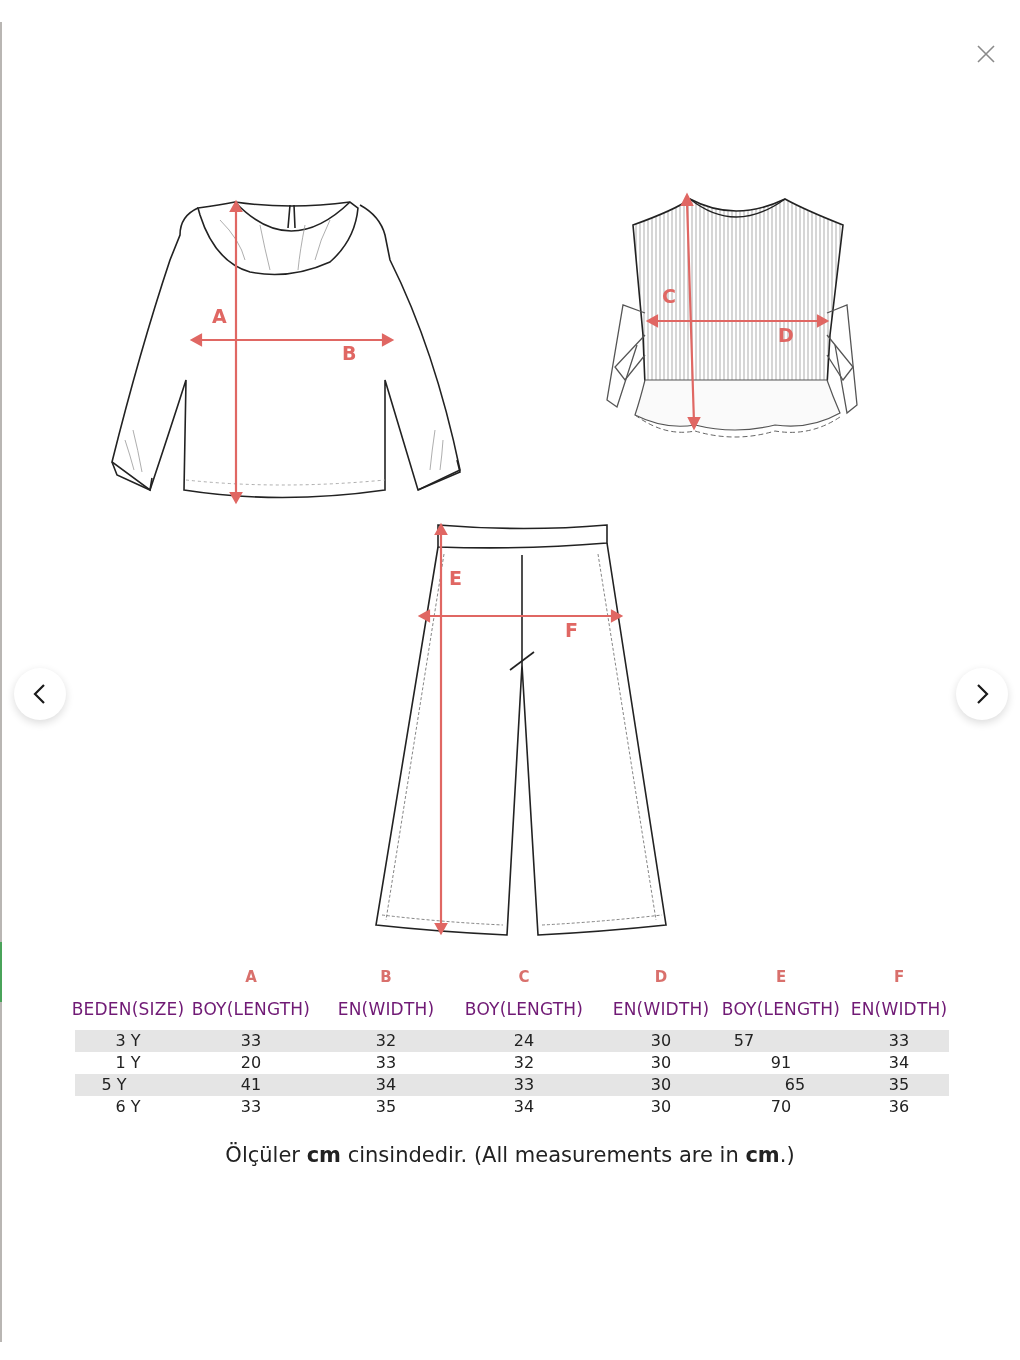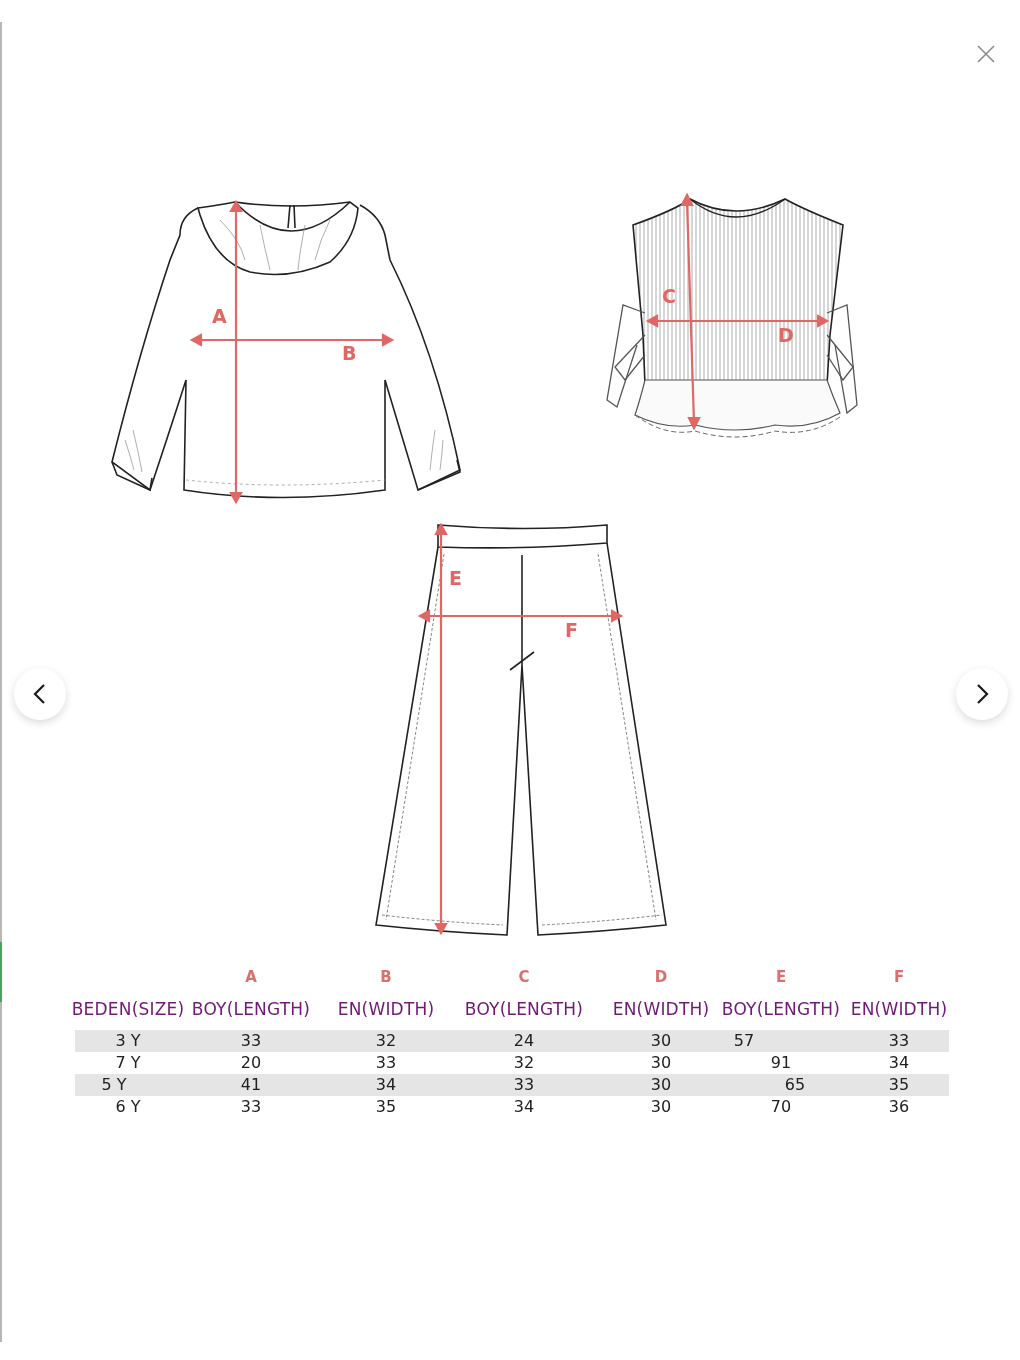--- a/index.html
+++ b/index.html
@@ -158,21 +158,21 @@
     <div class="trow shade">
       <span class="cell" style="left:53px">3 Y</span>
       <span class="cell" style="left:176px">33</span>
       <span class="cell" style="left:311px">32</span>
       <span class="cell" style="left:449px">24</span>
       <span class="cell" style="left:586px">30</span>
       <span class="cell" style="left:669px">57</span>
       <span class="cell" style="left:824px">33</span>
     </div>
     <div class="trow">
-      <span class="cell" style="left:53px">7 Y</span>
+      <span class="cell" style="left:53px">1 Y</span>
       <span class="cell" style="left:176px">20</span>
       <span class="cell" style="left:311px">33</span>
       <span class="cell" style="left:449px">32</span>
       <span class="cell" style="left:586px">30</span>
       <span class="cell" style="left:706px">91</span>
       <span class="cell" style="left:824px">34</span>
     </div>
     <div class="trow shade">
       <span class="cell" style="left:39px">5 Y</span>
       <span class="cell" style="left:176px">41</span>
@@ -186,20 +186,21 @@
       <span class="cell" style="left:53px">6 Y</span>
       <span class="cell" style="left:176px">33</span>
       <span class="cell" style="left:311px">35</span>
       <span class="cell" style="left:449px">34</span>
       <span class="cell" style="left:586px">30</span>
       <span class="cell" style="left:706px">70</span>
       <span class="cell" style="left:824px">36</span>
     </div>
   </div>
 
+  <div class="note"><span>Ölçüler </span><b>cm</b><span> cinsindedir. (All measurements are in </span><b>cm</b><span>.)</span></div>
 </div>
 
 <div class="close-btn">
   <svg width="20" height="20" viewBox="0 0 20 20">
     <path d="M2 2 L18 18 M18 2 L2 18" stroke="#8a8a8a" stroke-width="1.6" fill="none"></path>
   </svg>
 </div>
 
 <div class="nav-btn nav-prev">
   <svg width="16" height="22" viewBox="0 0 16 22">

